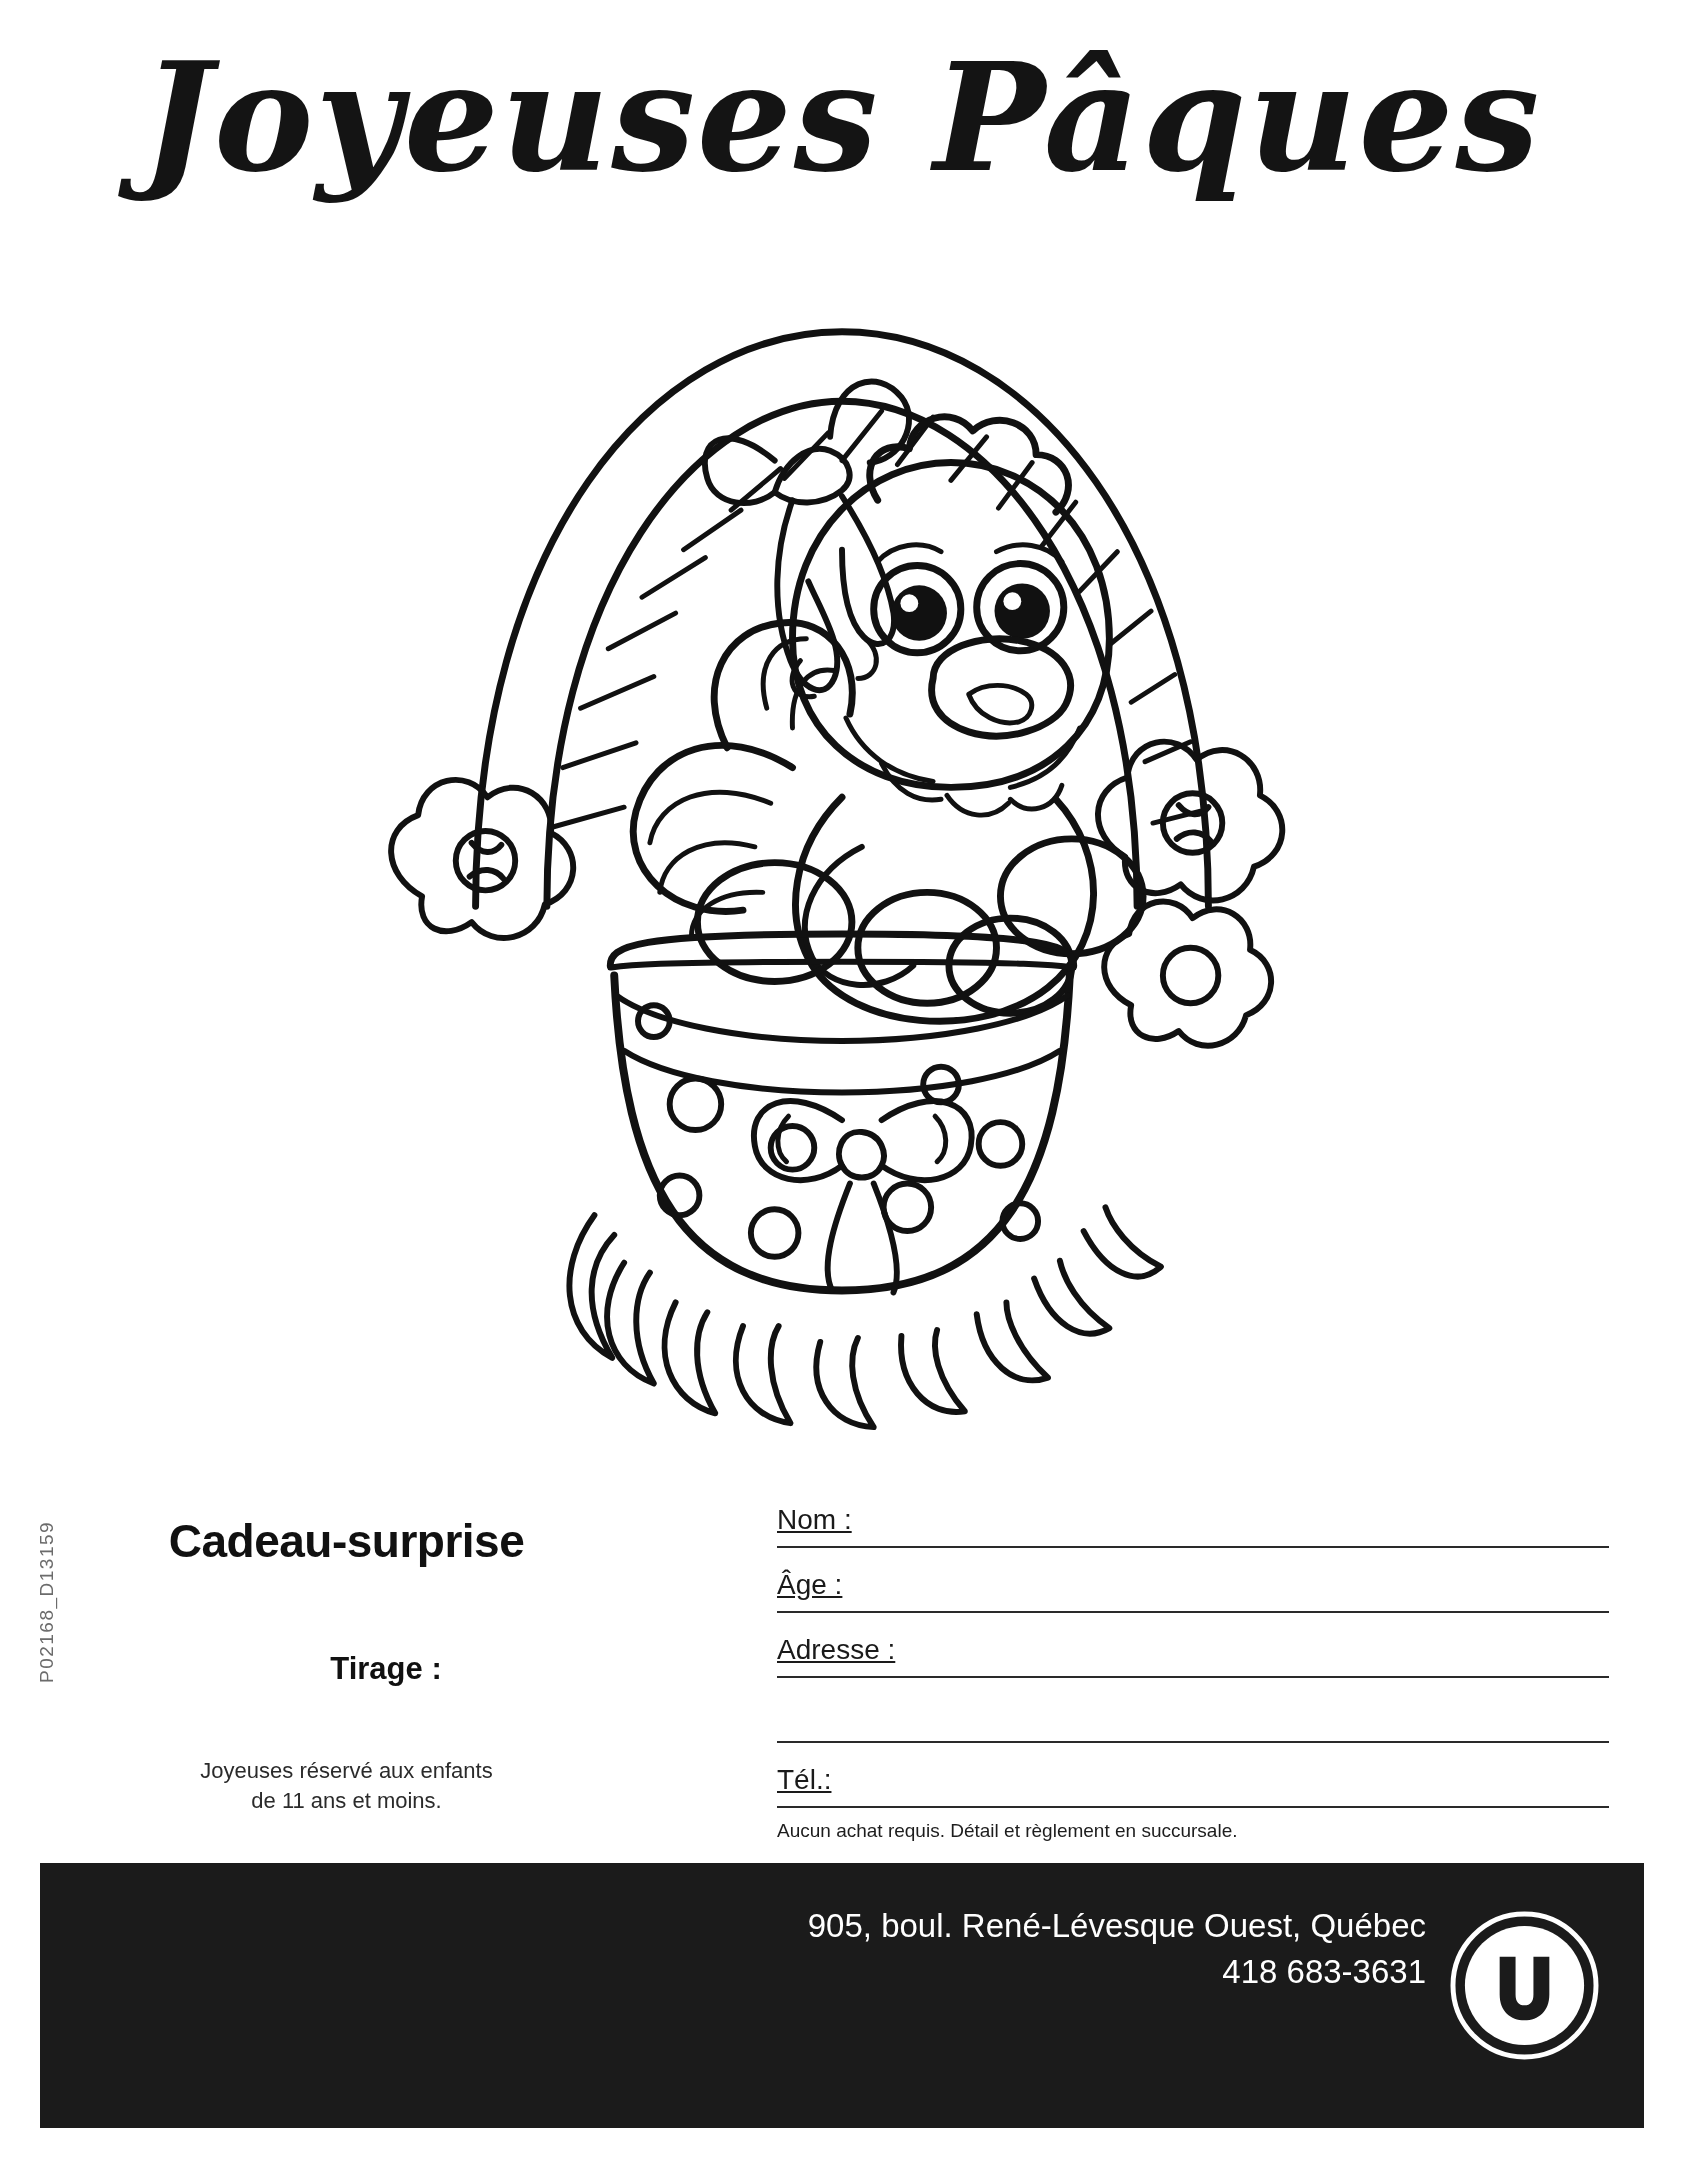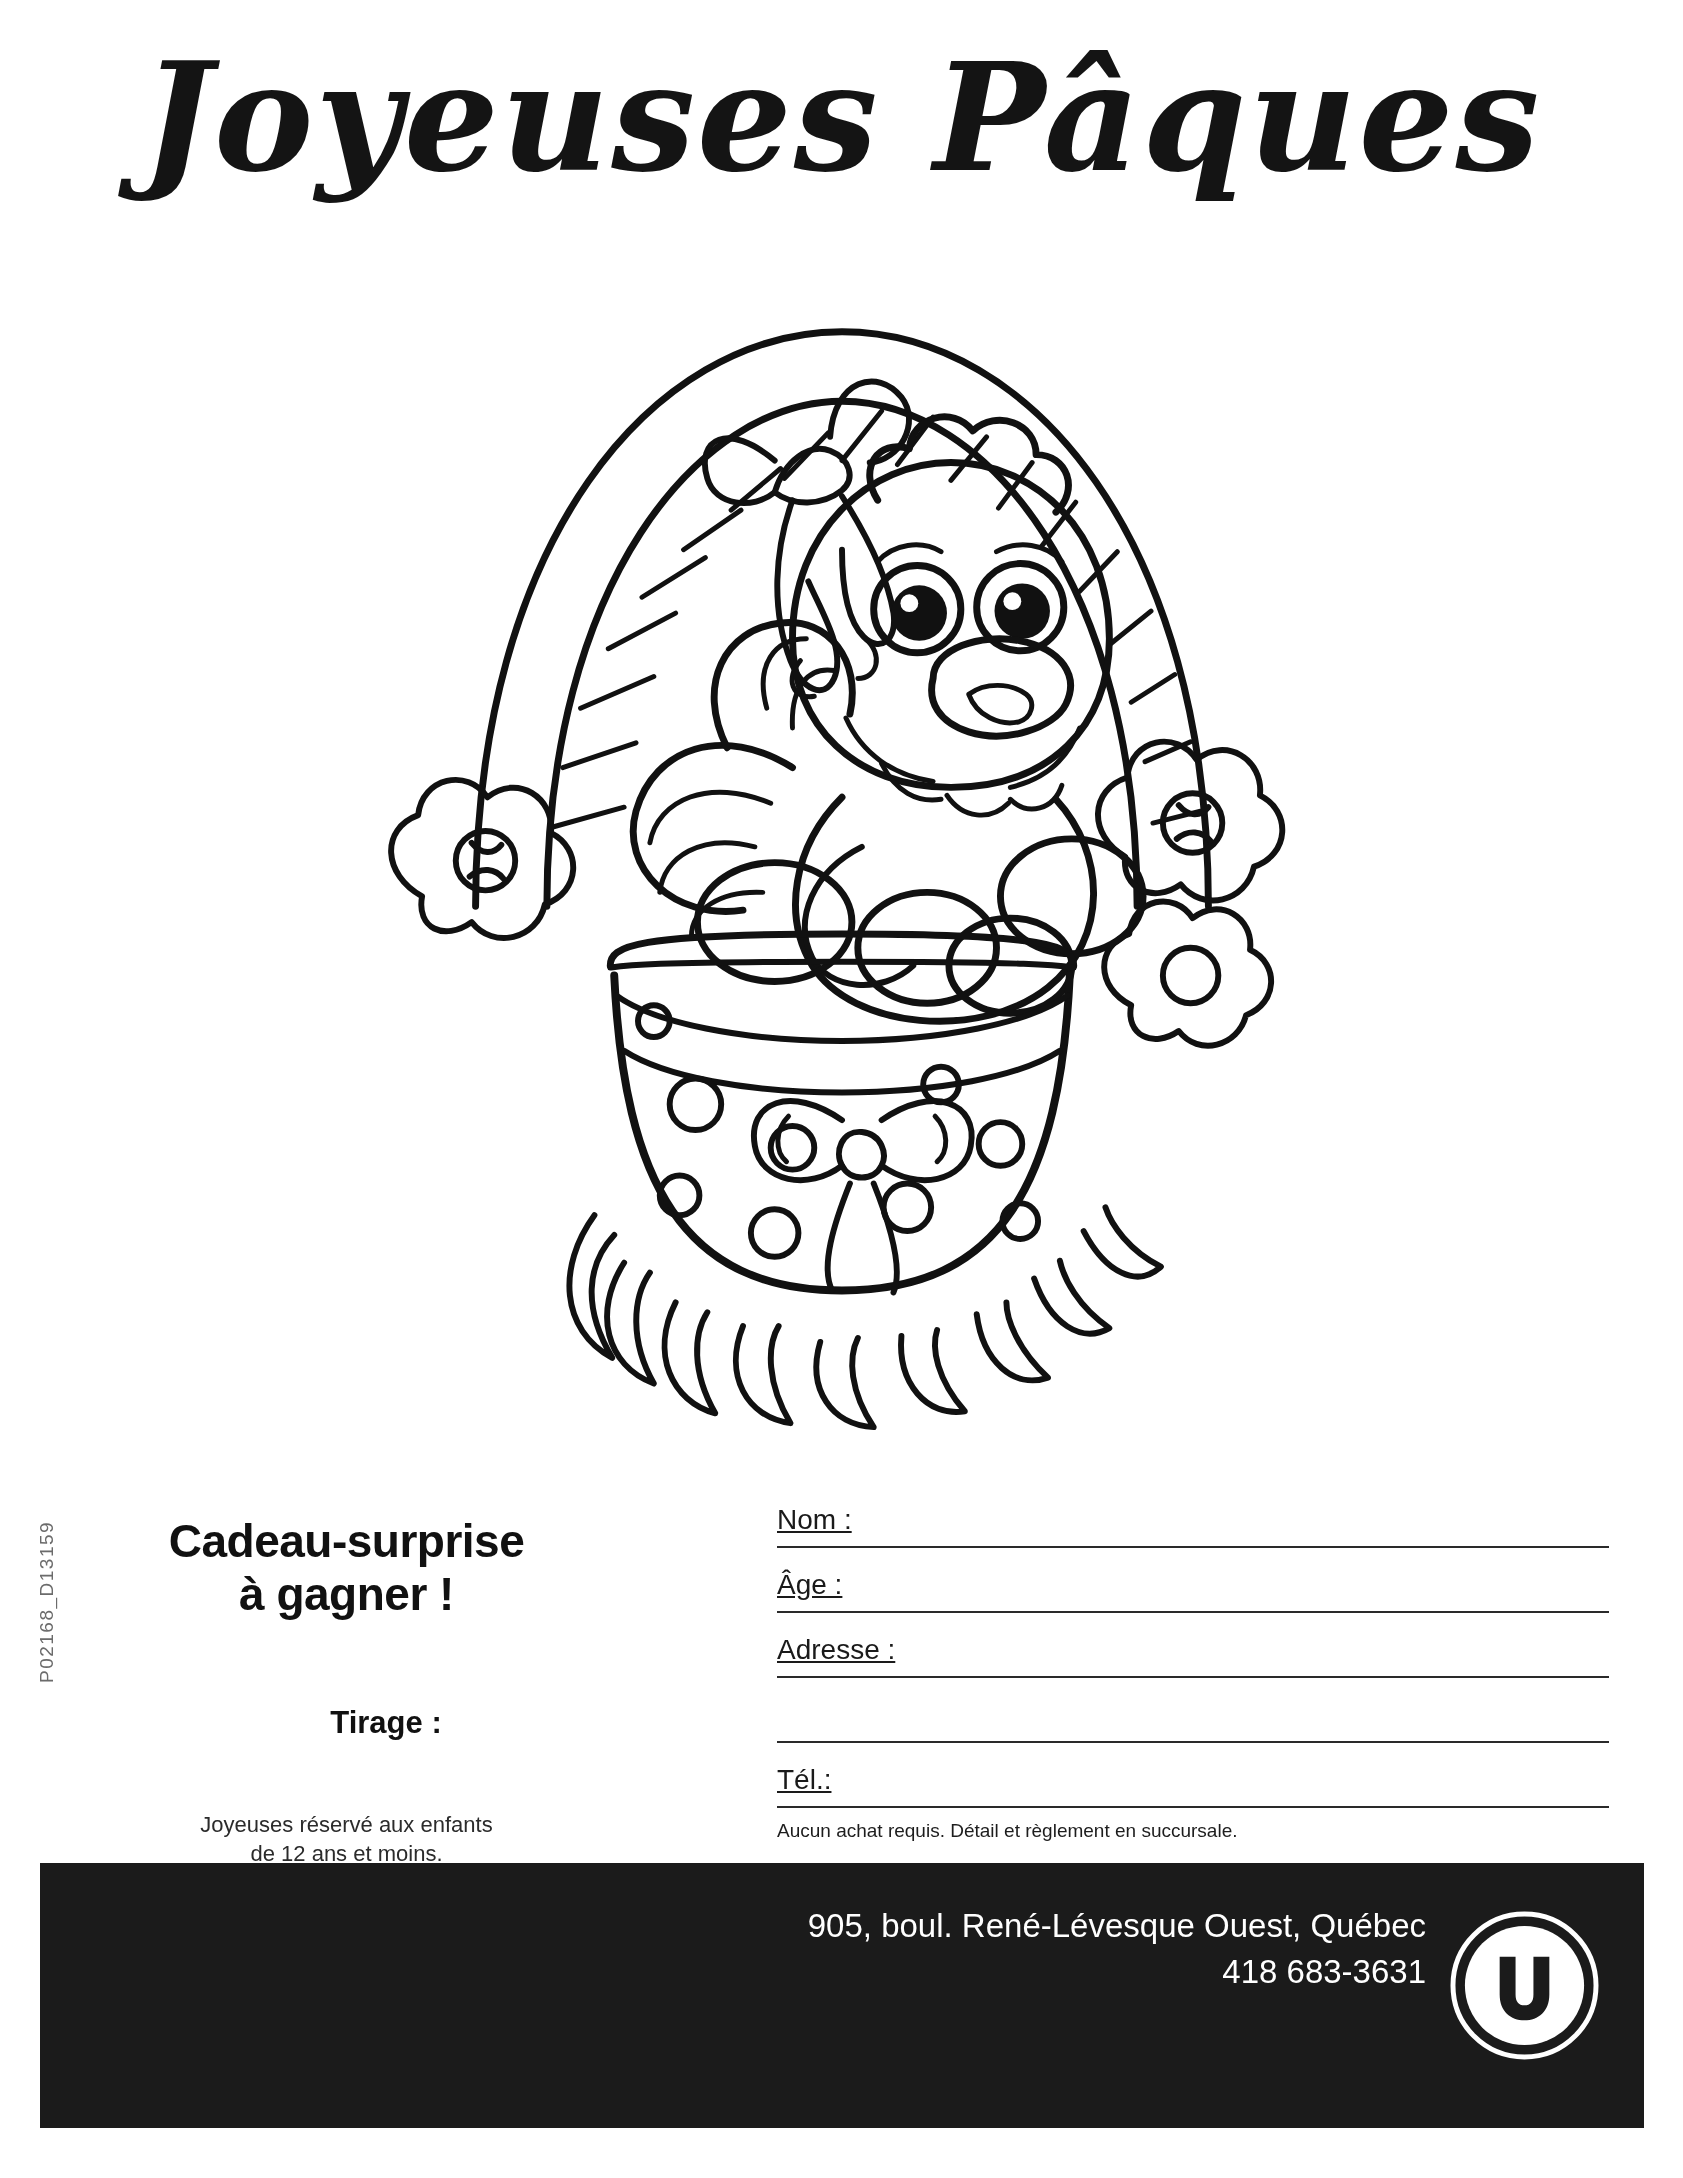--- a/index.html
+++ b/index.html
@@ -259,26 +259,25 @@
       <circle cx="872" cy="770" r="28"></circle>
     </g>
   </svg>
 </div>
 
 <div class="side-code">P02168_D13159</div>
 
 <div class="promo">
   <div class="promo-head">
     <div>Cadeau-surprise</div>
-    <div>à gagner !</div>
   </div>
   <div class="promo-draw">Tirage :</div>
   <div class="promo-note">
     <div>Joyeuses réservé aux enfants</div>
-    <div>de 12 ans et moins.</div>
+    <div>de 11 ans et moins.</div>
   </div>
 </div>
 
 <div class="form">
   <div class="field indent-nom">
     <span class="label">Nom :</span>
     <span class="rule"></span>
   </div>
   <div class="field">
     <span class="label">Âge :</span>

